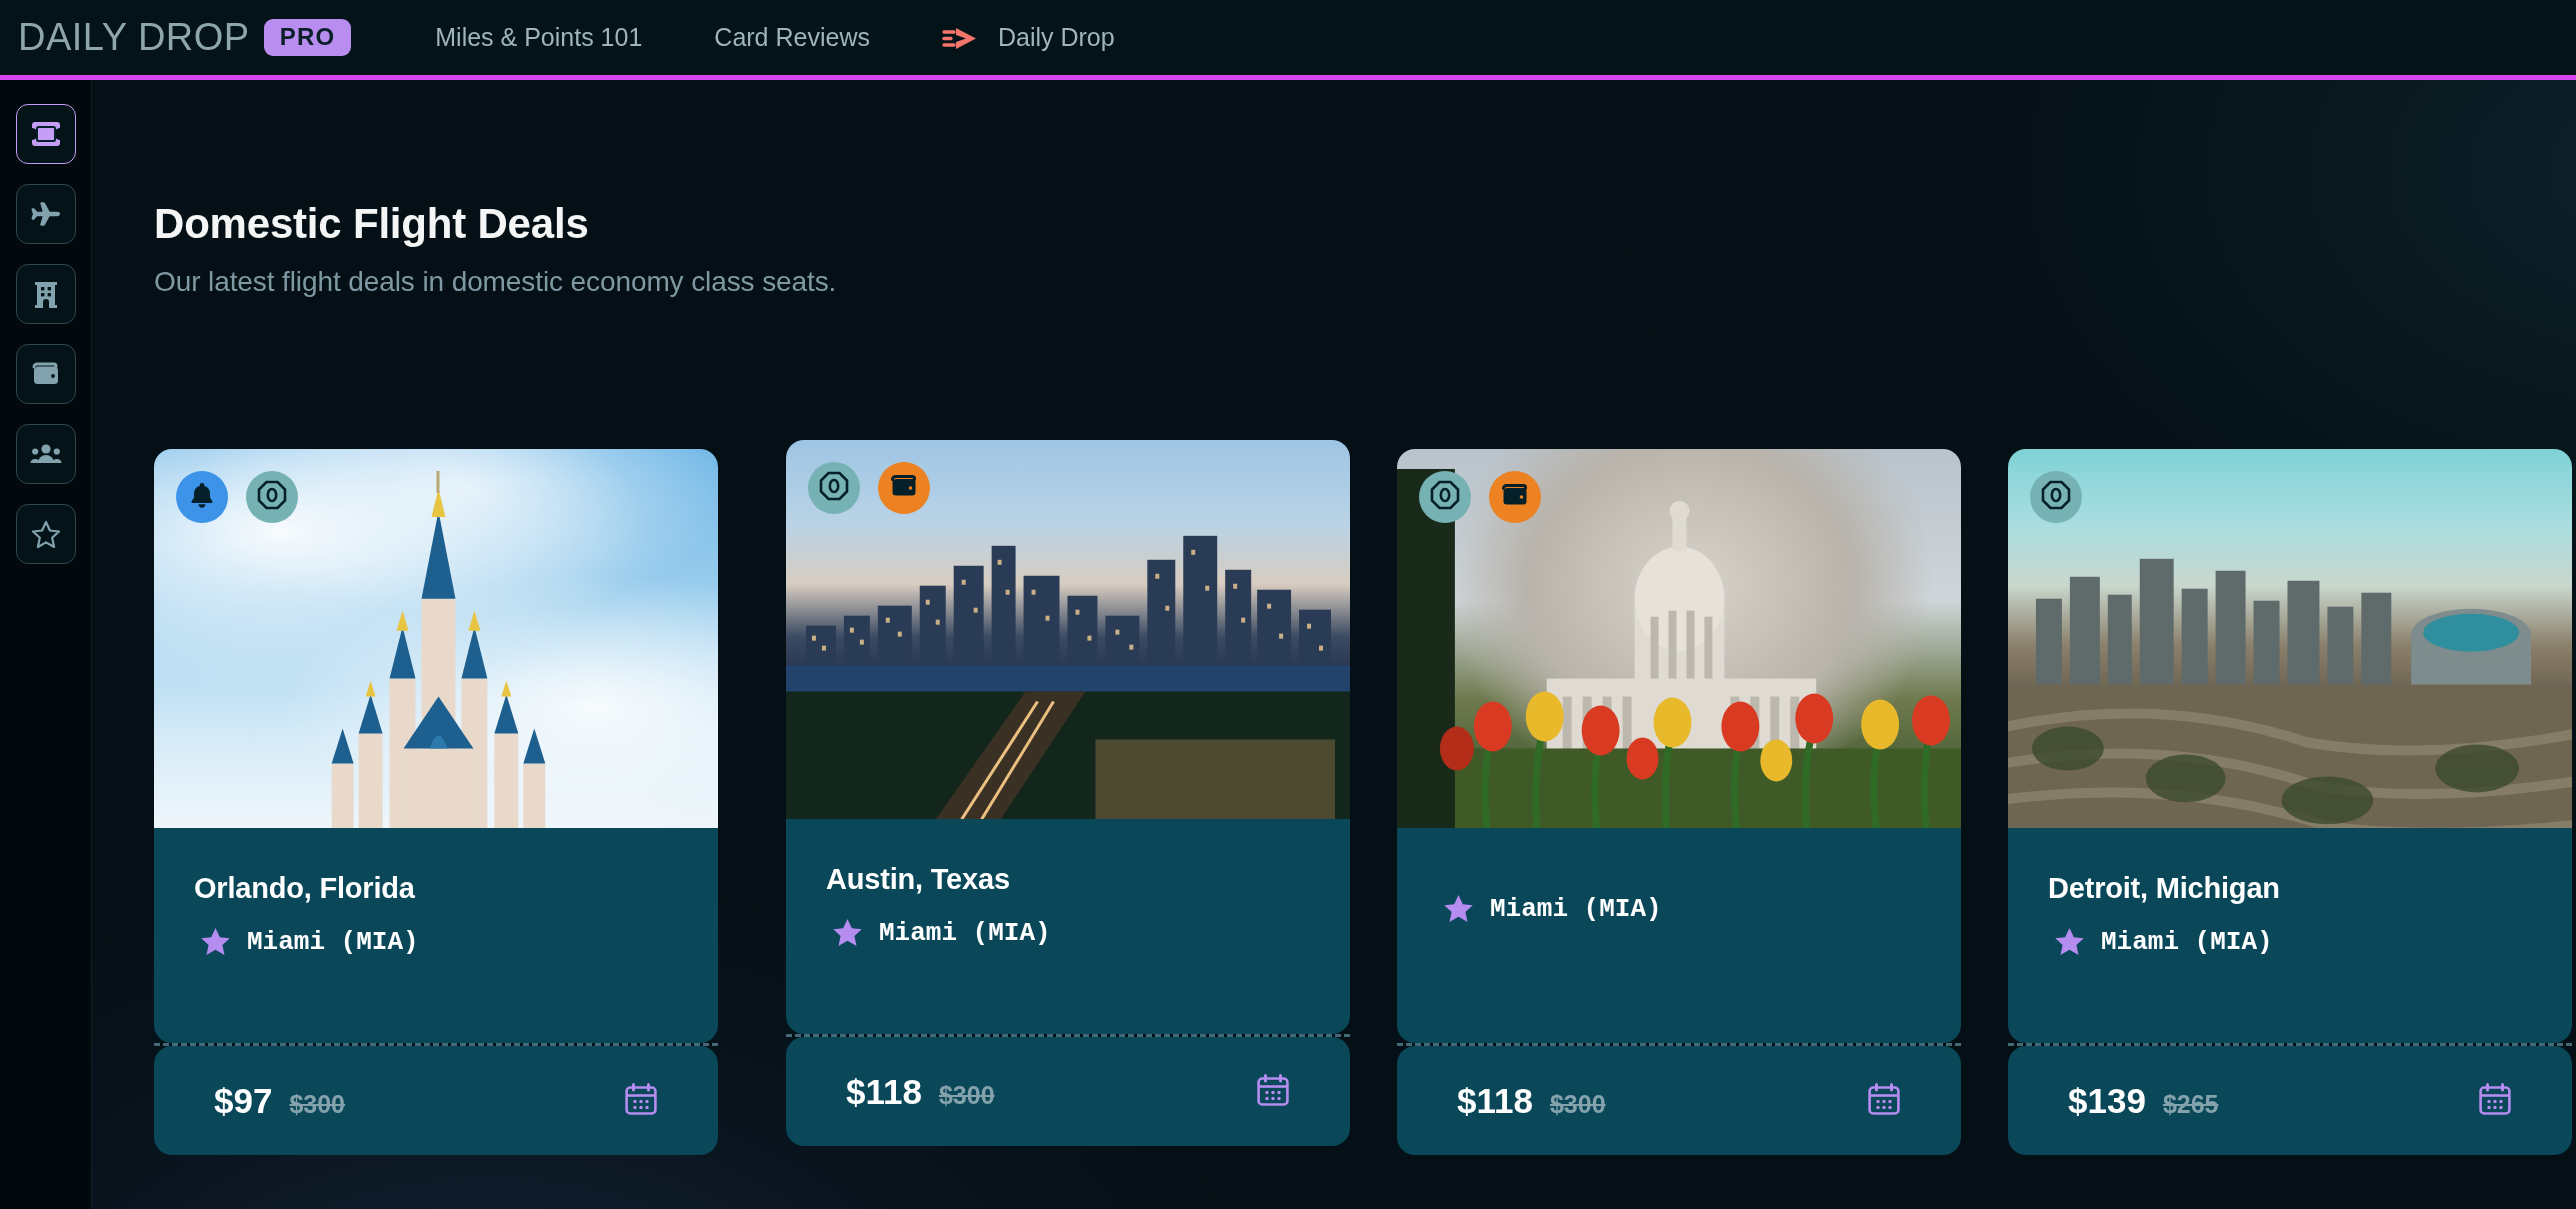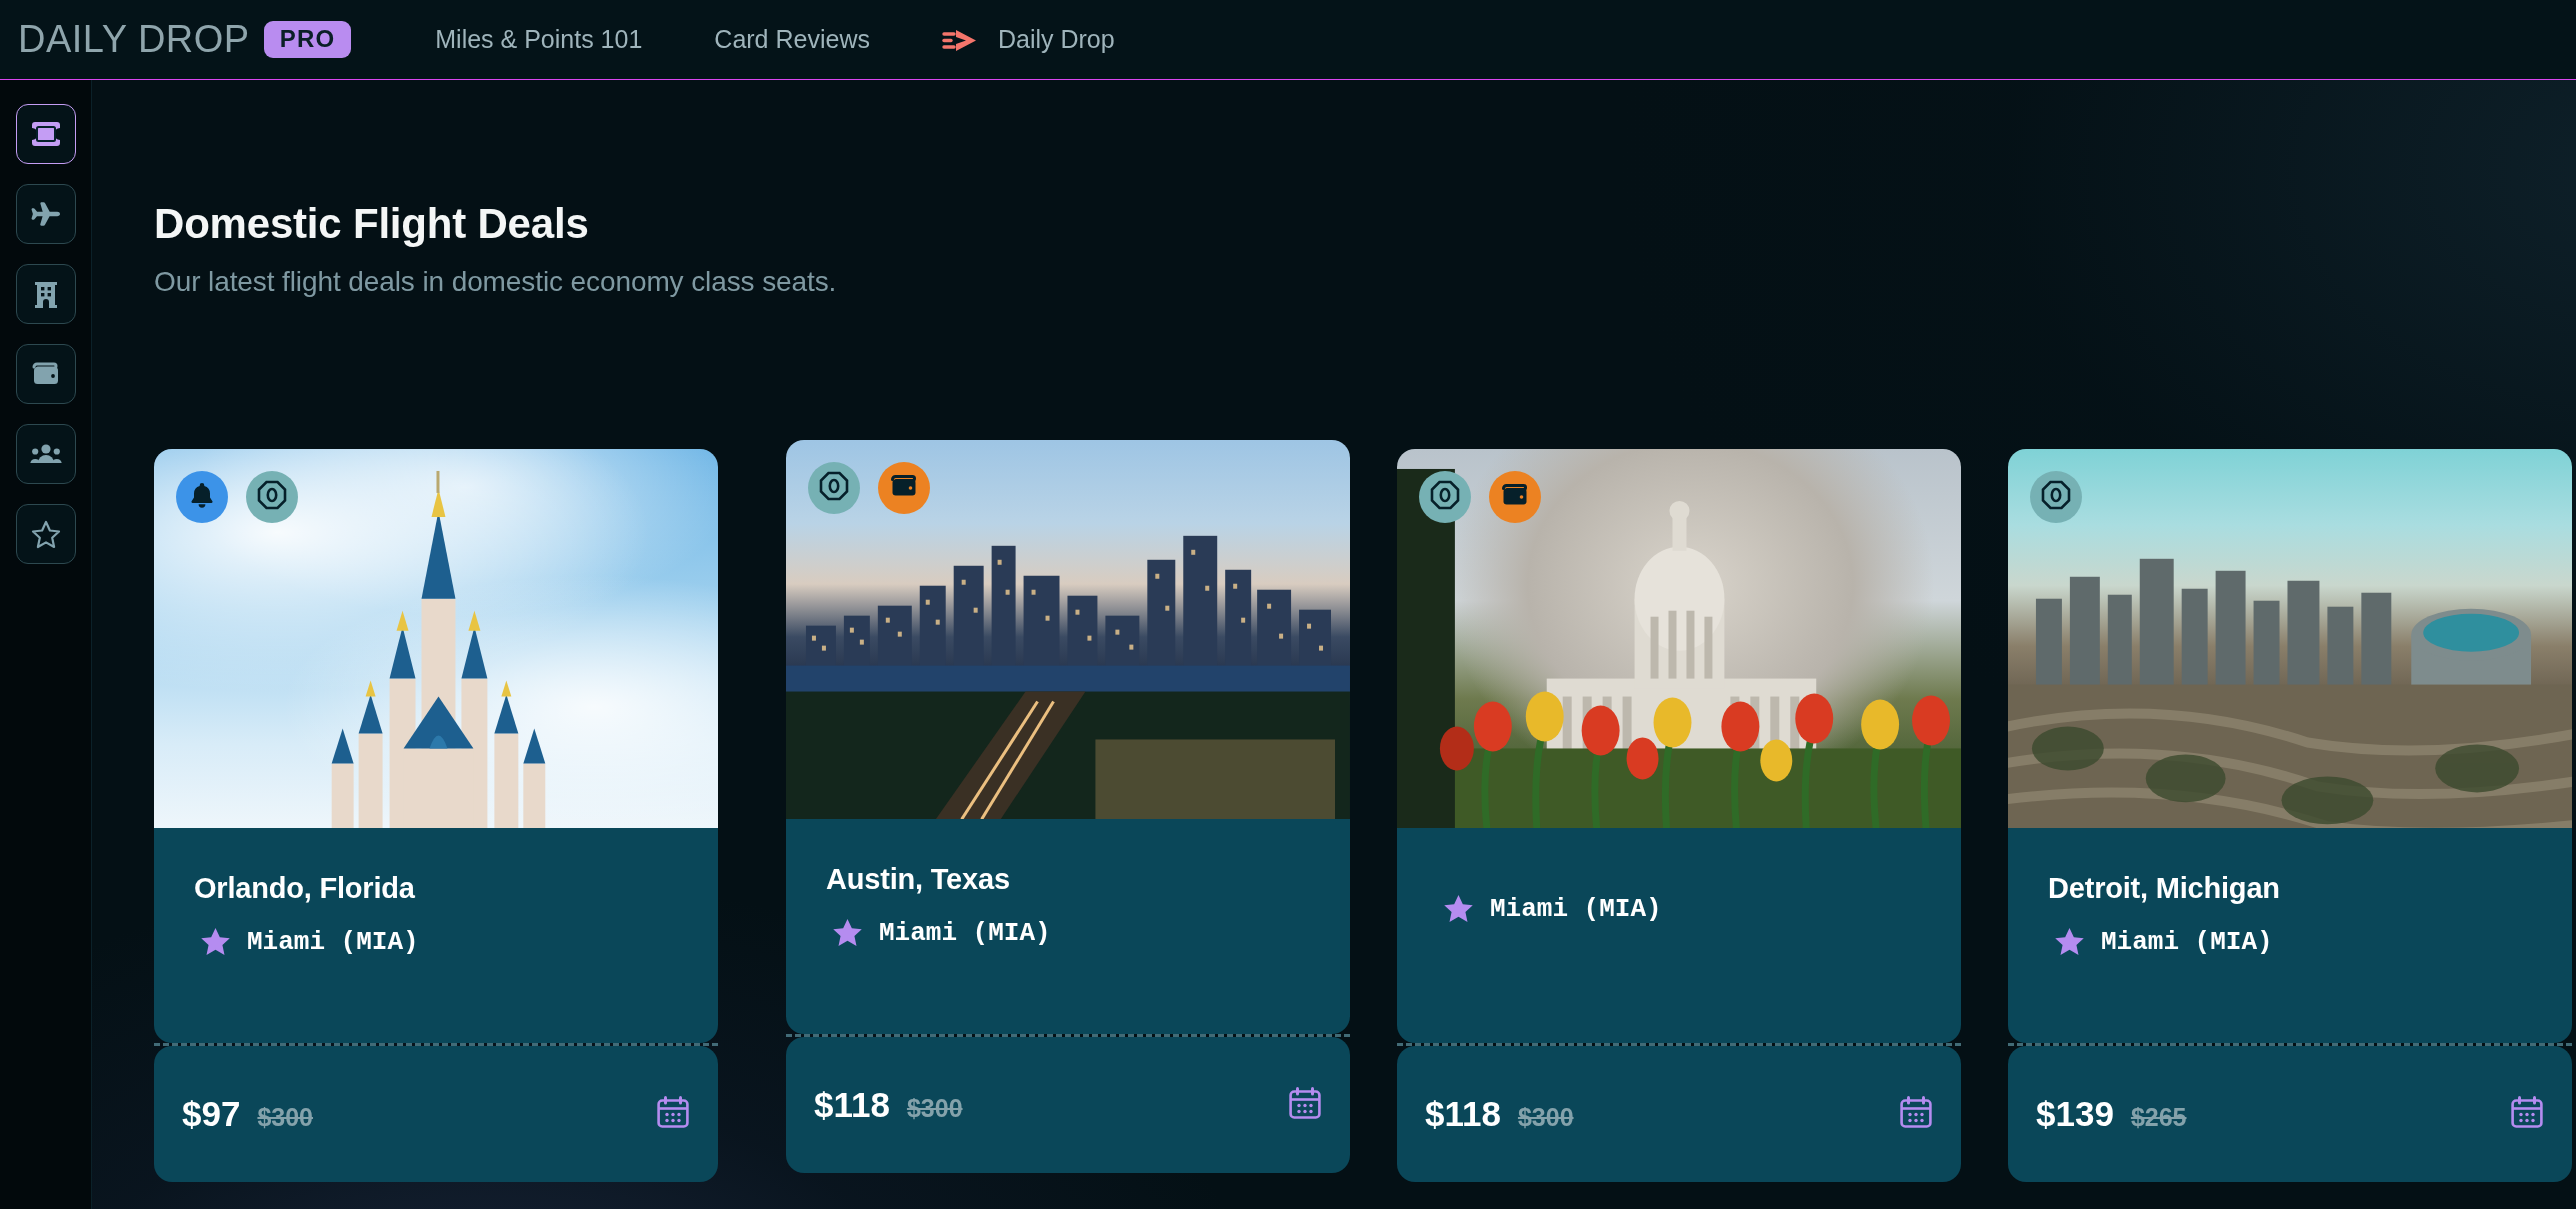--- a/index.html
+++ b/index.html
@@ -8,21 +8,21 @@
     background: #02090c;
     font-family: "Liberation Sans", sans-serif;
     overflow: hidden;
   }
 
   
   .topbar {
     position: absolute; top: 0; left: 0;
     width: 2576px; height: 80px;
     background: #041318;
-    border-bottom: 1px solid #d946ef;
+    border-bottom: 5px solid #d946ef;
     display: flex; align-items: center;
     padding-left: 18px;
     z-index: 30;
   }
   .brand { display: flex; align-items: center; gap: 14px; }
   .brand-word {
     font-size: 38px; letter-spacing: 0.5px;
     color: #8fa5ac; font-weight: 400;
     font-family: "Liberation Sans", sans-serif;
     white-space: nowrap;
@@ -133,23 +133,23 @@
   .origin-text { color: #ffffff; font-size: 26px; font-weight: bold; }
 
   .divider {
     border: none; border-top: 3px dashed #4d7b88;
     margin: 0; opacity: 0.85;
   }
 
   .card-foot {
     background: #0a4759;
     border-radius: 18px;
-    height: 136px;
+    height: 109px;
     display: flex; align-items: center; justify-content: space-between;
-    padding: 0 28px;
+    padding: 0 60px;
   }
   .price-wrap { display: flex; align-items: baseline; gap: 17px; }
   .price-now { color: #ffffff; font-size: 35px; font-weight: bold; }
   .price-was {
     color: #84a2ab; font-size: 25px; font-weight: bold;
     text-decoration: line-through;
   }
 
   
   .photo { position: absolute; inset: 0; }

